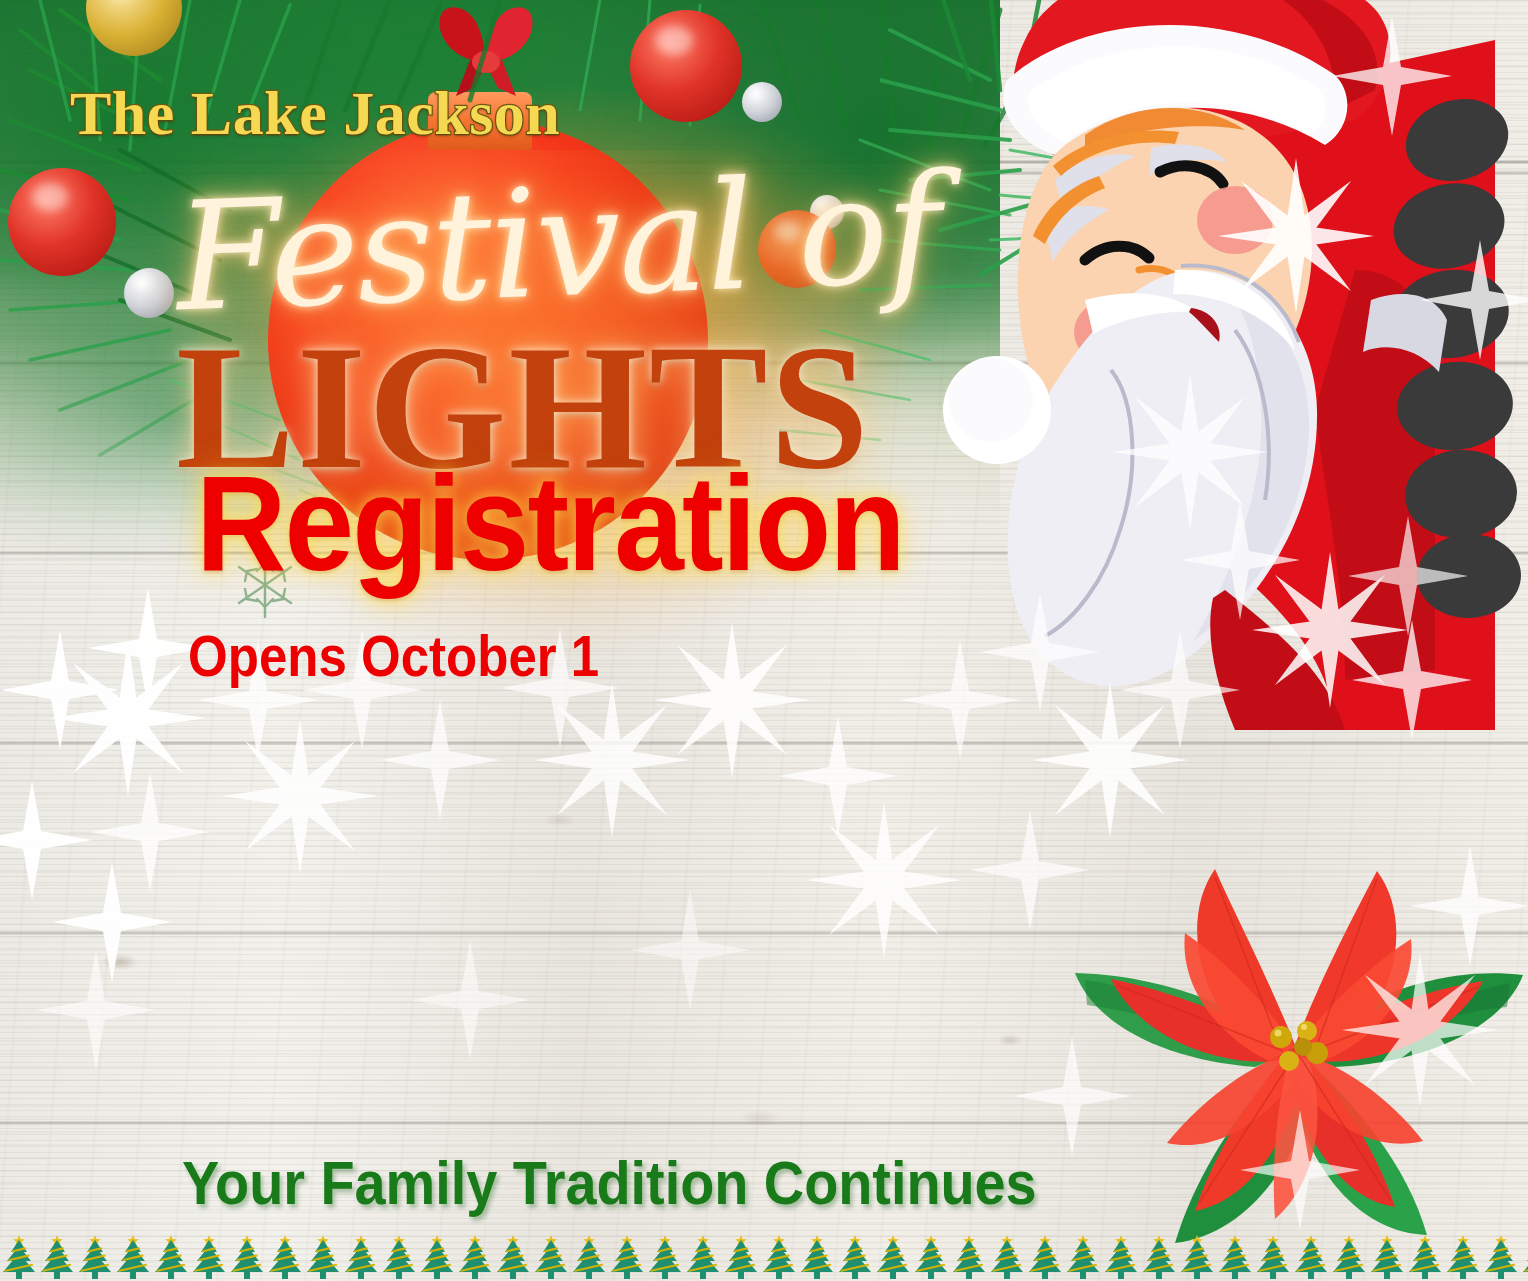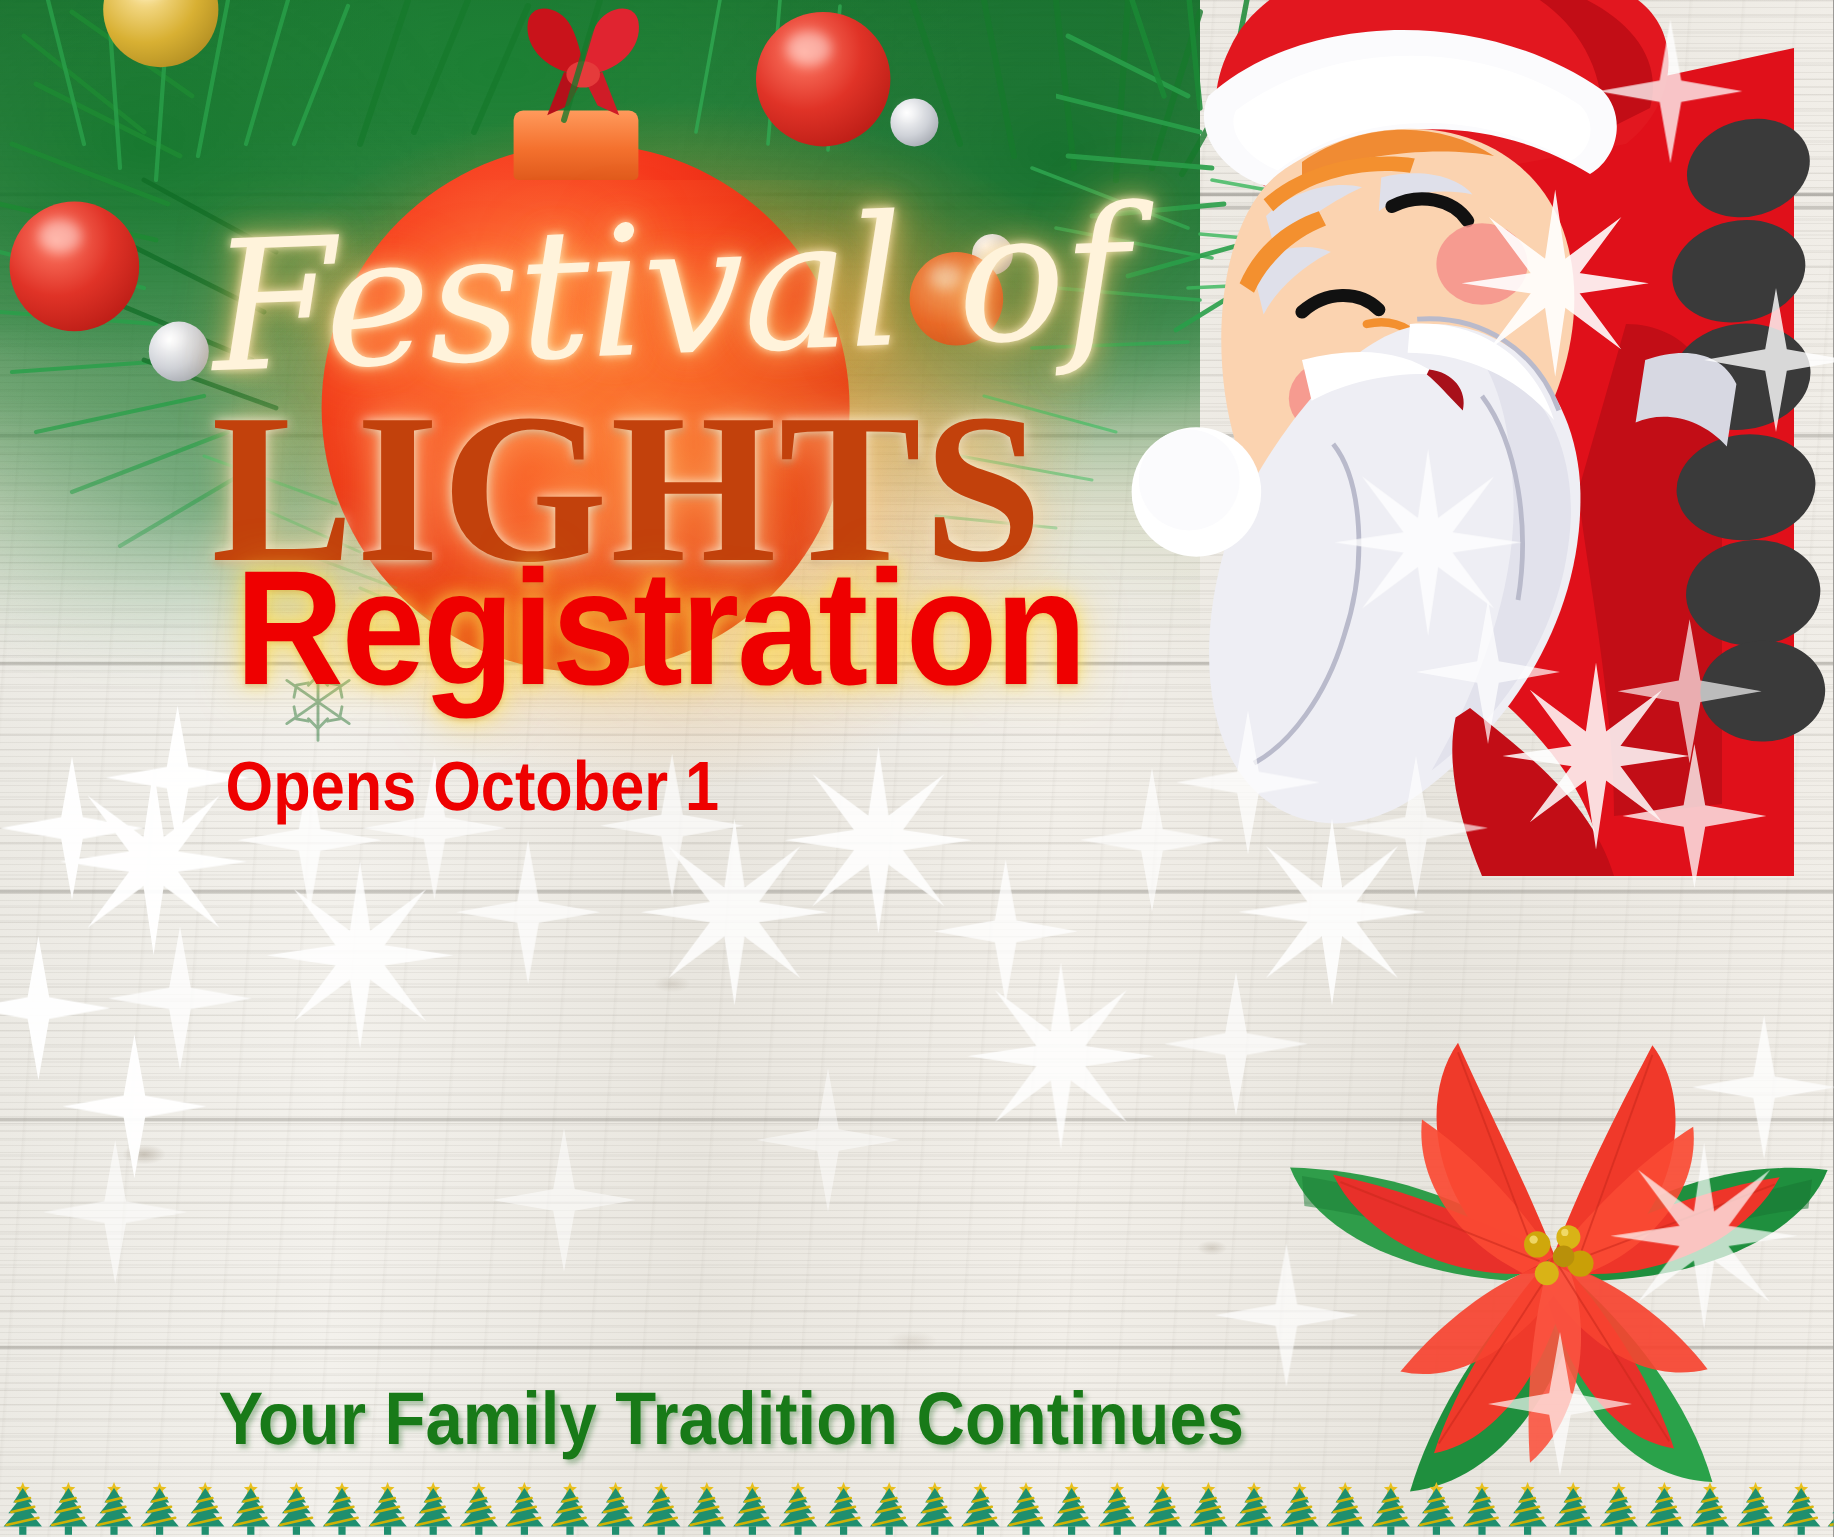--- a/index.html
+++ b/index.html
@@ -419,20 +419,21 @@
 
   <svg class="snowflake-motif" viewBox="0 0 80 80">
     <g stroke="#2f7a3c" stroke-width="2.4" stroke-linecap="round" fill="none">
       <path d="M40 8 L40 72 M14 22 L66 58 M66 22 L14 58"></path>
       <path d="M40 18 L32 26 M40 18 L48 26 M40 62 L32 54 M40 62 L48 54"></path>
       <path d="M22 26 L20 36 M22 26 L32 24 M58 54 L60 44 M58 54 L48 56"></path>
       <path d="M58 26 L60 36 M58 26 L48 24 M22 54 L20 44 M22 54 L32 56"></path>
     </g>
   </svg>
 
+  <div class="t-lakejackson">The Lake Jackson</div>
 
   <div class="t-festival">Festival of</div>
 
   <div class="t-lights">LIGHTS</div>
 
   <div class="t-registration">Registration</div>
 
   <div class="t-opens">Opens October 1</div>
 
 

